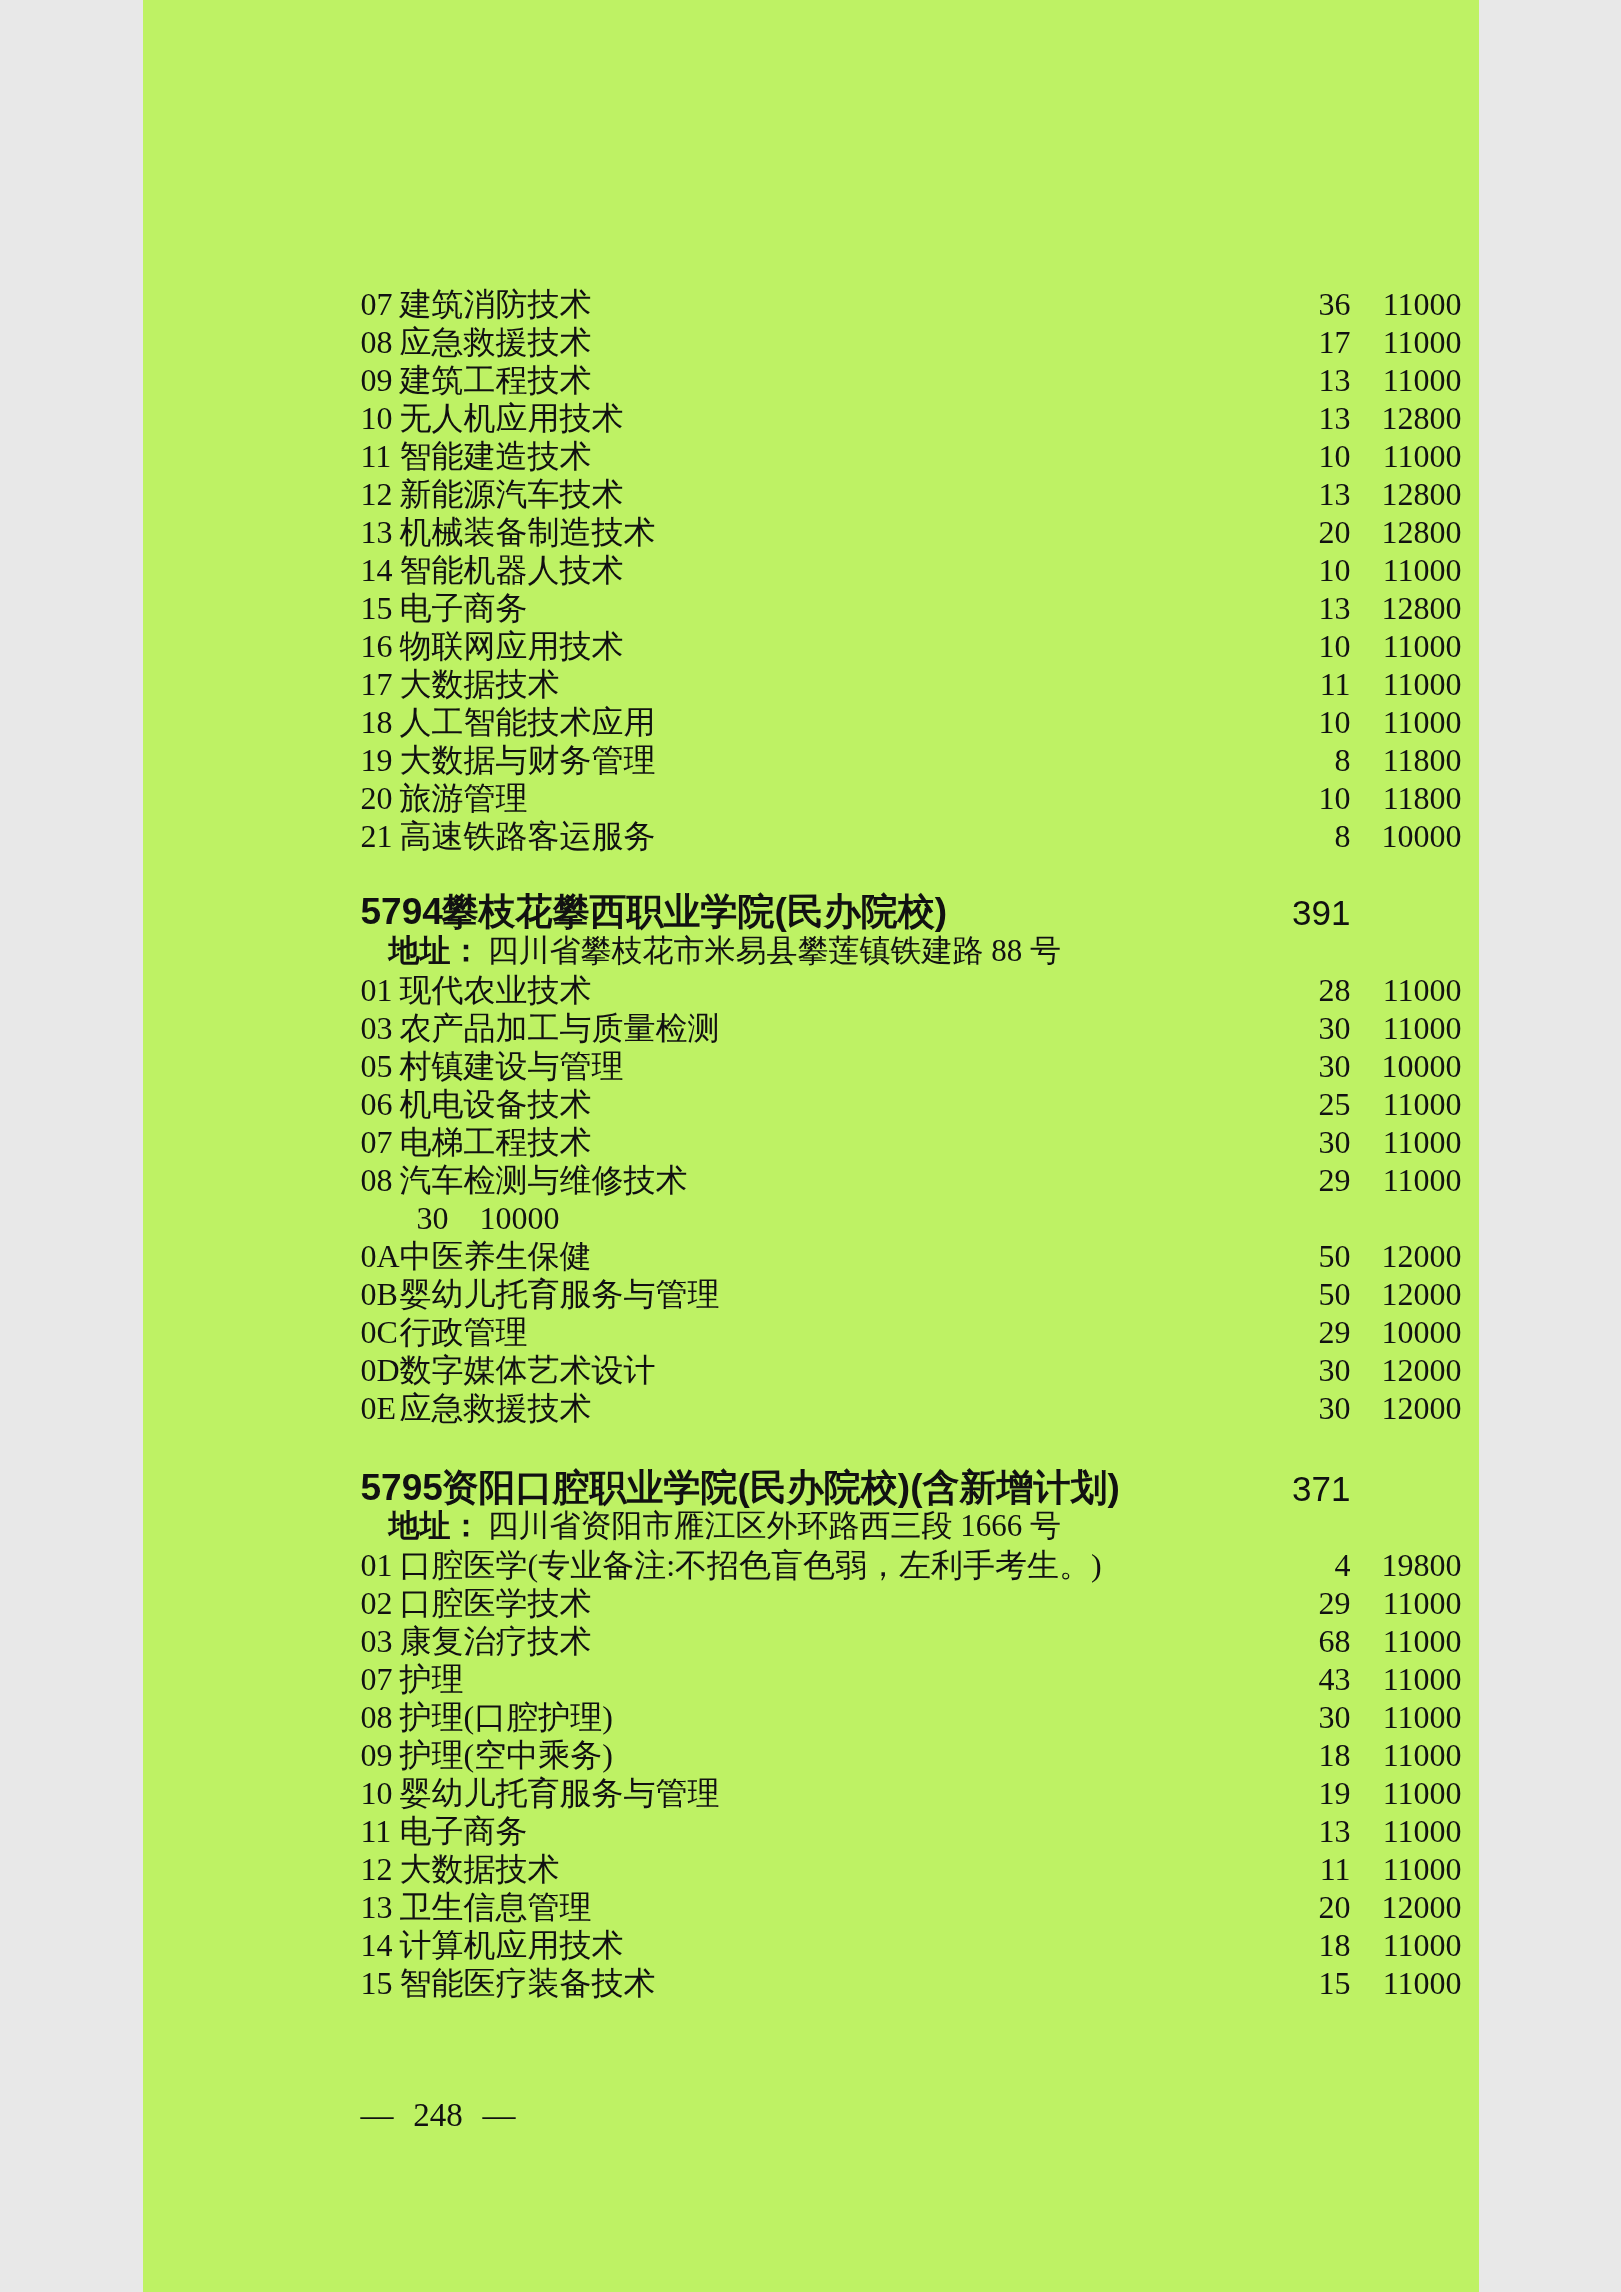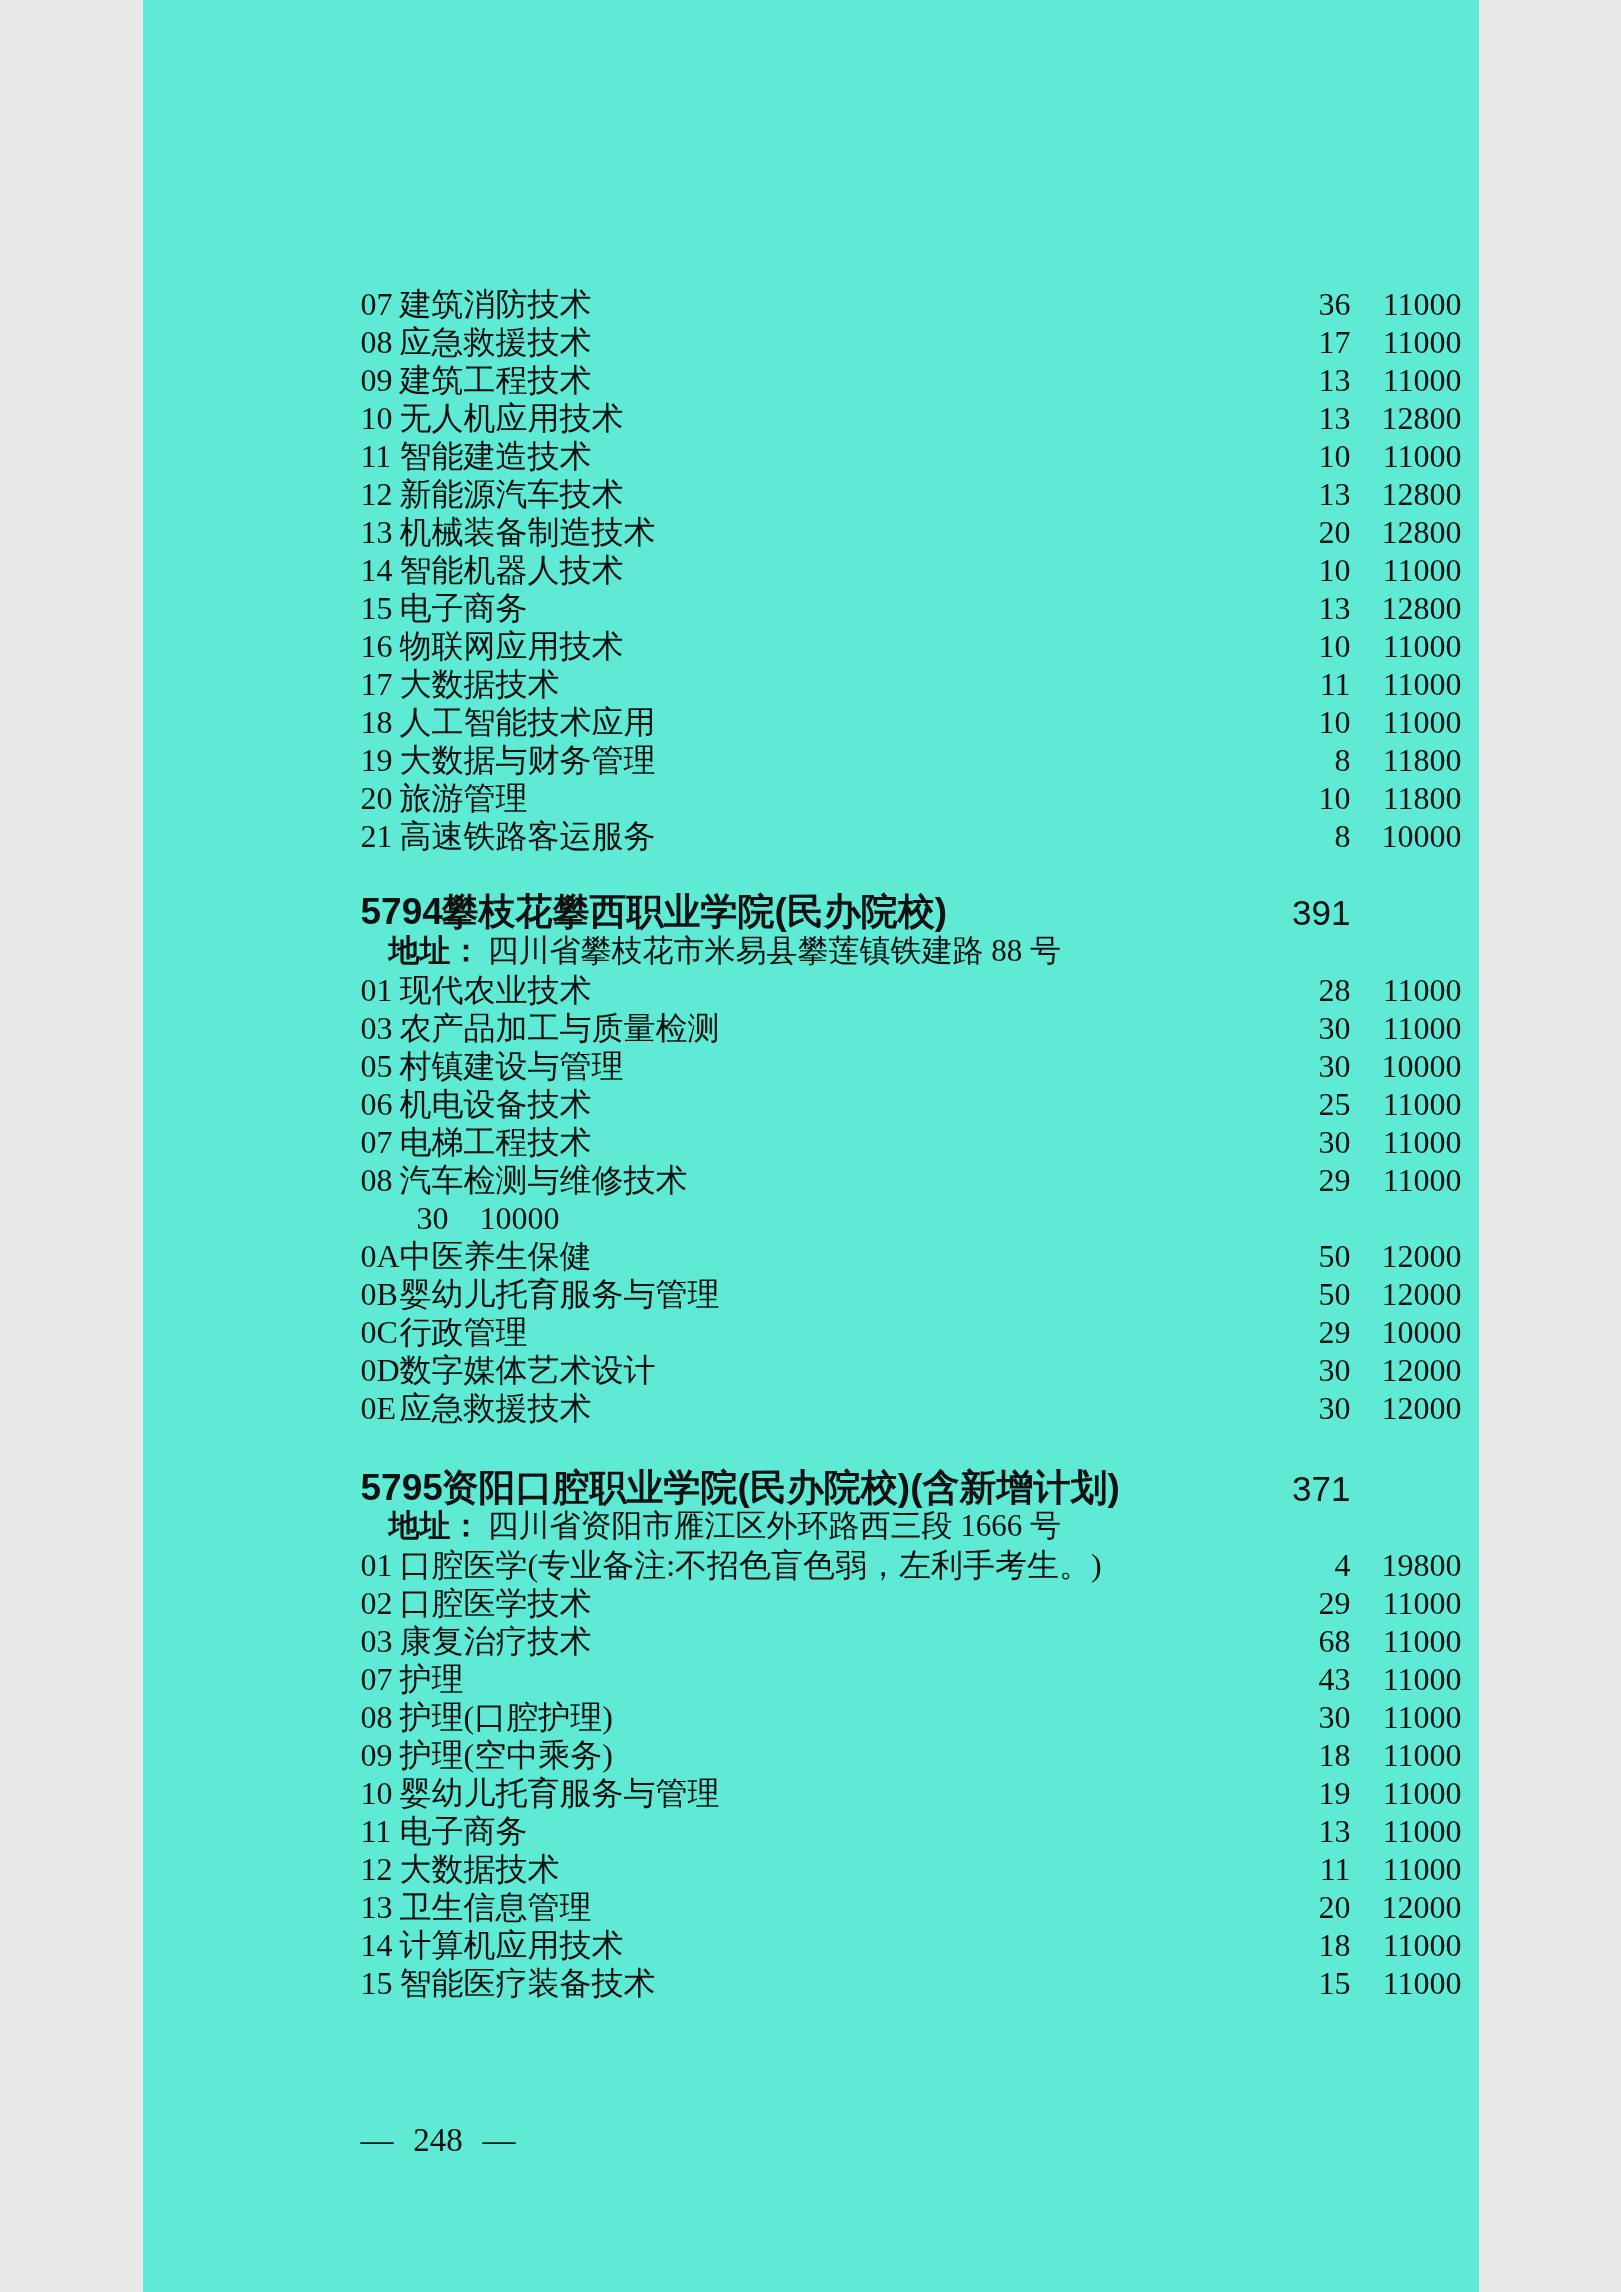--- a/index.html
+++ b/index.html
@@ -5,21 +5,21 @@
   html,body { margin:0; padding:0; }
   body {
     background:#e8e8e8;
     font-family:"Liberation Serif","DejaVu Serif",serif;
     color:#111111;
   }
   .page {
     position:relative;
     width:1336px;
     height:2293px;
-    background:#5eead4;
+    background:#bef264;
     margin:0 auto;
     overflow:hidden;
   }
   
   .rows { position:absolute; left:218px; width:1101px; }
   .row  { display:flex; align-items:baseline; height:38px; line-height:38px; font-size:32px; }
   .nm   { flex:1 1 auto; white-space:nowrap; overflow:hidden; }
   .code { display:inline-block; width:39px; }
   .cnt  { flex:0 0 88px;  text-align:right; }
   .fee  { flex:0 0 111px; text-align:right; }
@@ -37,21 +37,21 @@
   }
   
   .addr { position:absolute; left:218px; height:39px; line-height:39px; font-size:31px; white-space:nowrap;margin-left:28px; }
   .addr-label {
     font-family:"Liberation Sans","DejaVu Sans",sans-serif;
     font-weight:bold; margin-right:5.9px;
   }
   
   .footer {
     position:absolute; left:218px; top:2096px; height:39px; line-height:39px;
-    font-size:33px; word-spacing:0.35em; white-space:nowrap;margin-top:25px;
+    font-size:33px; word-spacing:0.35em; white-space:nowrap;
   }
 </style>
 </head>
 <body>
 
 <div class="page">
 
   <div class="rows" style="top:285px">
 
       <div class="row">

